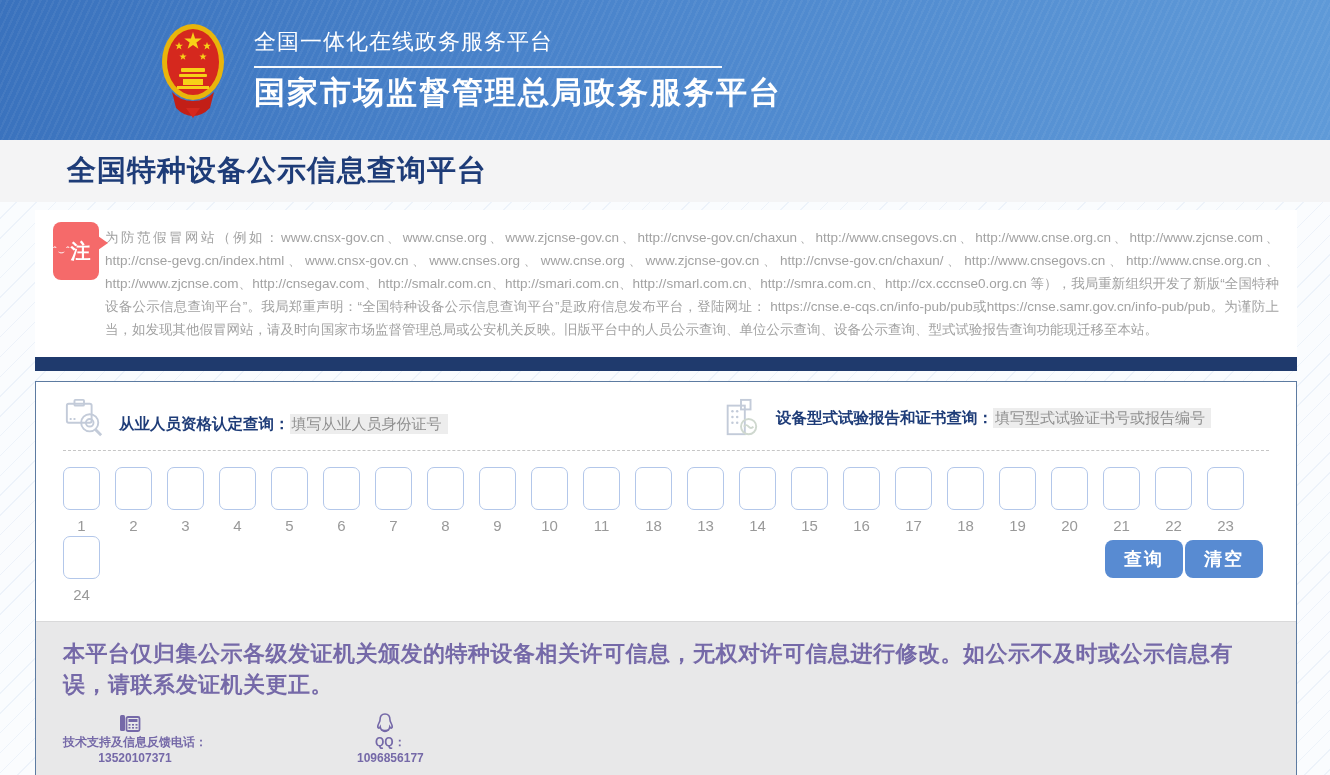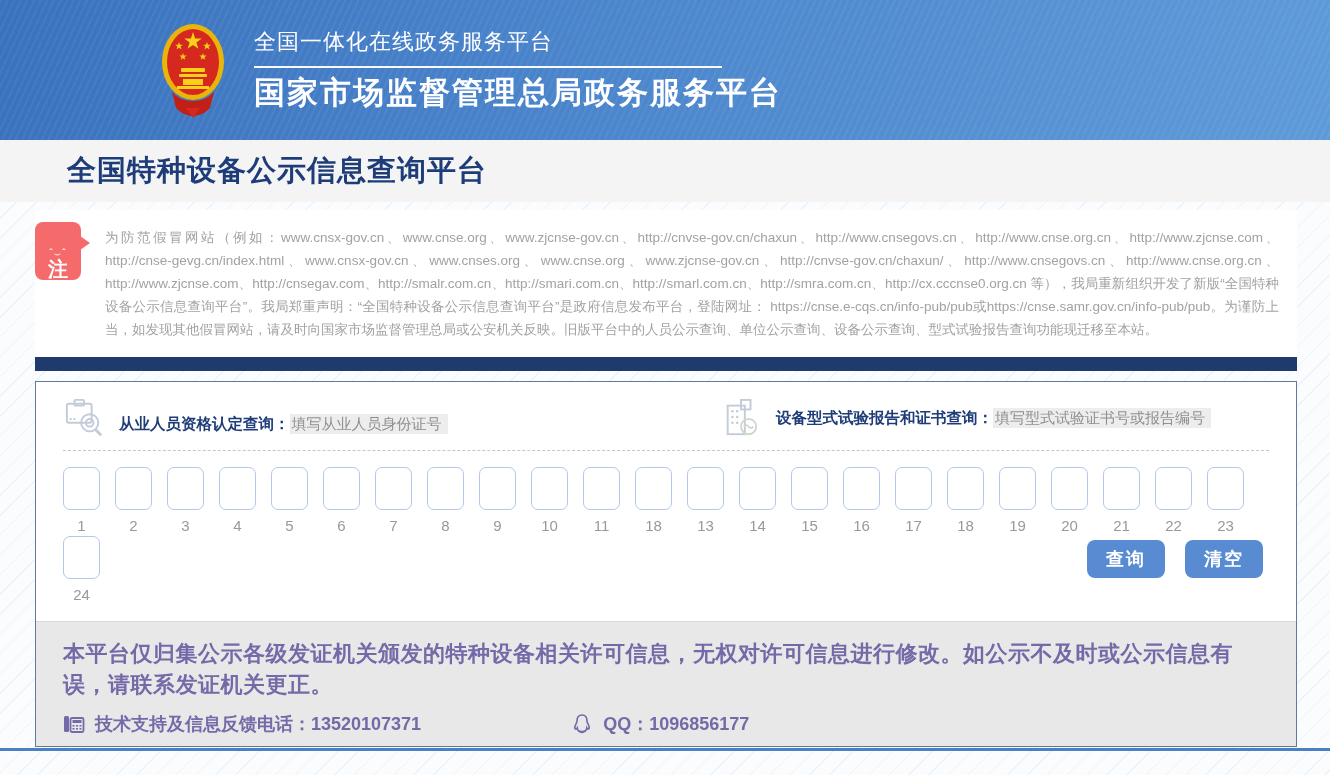--- a/index.html
+++ b/index.html
@@ -26,22 +26,22 @@
   }
   .site-title{font-size:31px;font-weight:bold;letter-spacing:2px;margin:0;}
   
   .page-title-bar{height:62px;display:flex;align-items:center;background:#f4f4f5;}
   .page-title{margin:0 0 0 67px;font-size:29px;font-weight:bold;color:#1e3c78;letter-spacing:1px;}
   
   .container{width:1262px;margin-left:35px;}
   
   .notice-card{background:#fff;position:relative;padding:14px 18px 16px 70px;min-height:125px;box-sizing:border-box;margin-top:8px;}
   .notice-badge{
-    position:absolute;left:0;top:12px;width:46px;height:58px;background:#f56a6a;
-    border-radius:8px;color:#fff;display:flex;flex-direction:column;align-items:center;justify-content:flex-end;
+    position:absolute;left:18px;top:12px;width:46px;height:58px;background:#f56a6a;
+    border-radius:8px;color:#fff;display:flex;flex-direction:row;align-items:center;justify-content:flex-start;
   }
   .notice-badge .face{font-size:11px;line-height:10px;letter-spacing:1px;}
   .notice-badge .zhu{font-size:20px;font-weight:bold;line-height:22px;}
   .notice-badge:after{
     content:"";position:absolute;right:-9px;top:14px;width:0;height:0;
     border-top:7px solid transparent;border-bottom:7px solid transparent;border-left:10px solid #f56a6a;
   }
   .notice-text{margin:2px 0 0 0;font-size:13.5px;line-height:23px;color:#a2a2a2;text-align:justify;}
   
   .navy-bar{height:14px;background:#1f3a6d;}
@@ -57,30 +57,30 @@
   .dashed-sep{border-top:1px dashed #c6c6c6;margin:12px 27px 0 27px;}
   
   .boxes-row{display:flex;gap:15px;padding:16px 27px 0 27px;}
   .box-cell{display:flex;flex-direction:column;align-items:center;width:37px;}
   .code-box{
     width:37px;height:43px;box-sizing:border-box;border:1px solid #b3c7ea;border-radius:7px;
     background:#fff;font-size:20px;text-align:center;color:#333;outline:none;padding:0;
   }
   .box-num{margin-top:7px;font-size:15px;color:#999;}
   .row2{display:flex;justify-content:space-between;align-items:flex-start;padding:2px 27px 18px 27px;}
-  .btn-group{display:flex;gap:20px;margin-top:4px;padding-right:6px;}
+  .btn-group{display:flex;gap:2px;margin-top:4px;padding-right:6px;}
   .btn{
     width:78px;height:38px;border:none;border-radius:8px;background:#588bd2;color:#fff;
     font-size:18px;font-weight:bold;font-family:inherit;cursor:pointer;letter-spacing:2px;
   }
   
   .footer-note{background:#e8e8e9;padding:16px 27px 10px 27px;border-top:1px solid #d9d9da;}
   .disclaimer{margin:0;font-size:22px;font-weight:bold;color:#7569a8;line-height:31px;letter-spacing:0.5px;}
   .contact-row{display:flex;align-items:center;margin-top:12px;color:#7569a8;}
-  .contact-item{display:flex;align-items:center;font-size:18px;font-weight:bold;}
+  .contact-item{display:flex;align-items:center;font-size:12px;font-weight:bold;flex-direction:column;}
   .contact-item + .contact-item{margin-left:150px;}
   .c-icon{width:22px;height:22px;margin-right:10px;}
   .bottom-line{height:3px;background:#4a80c4;margin-top:1px;width:1330px;}
 </style>
 </head>
 <body>
 
 <header class="site-header">
   <div class="header-inner">
     <div class="emblem">

